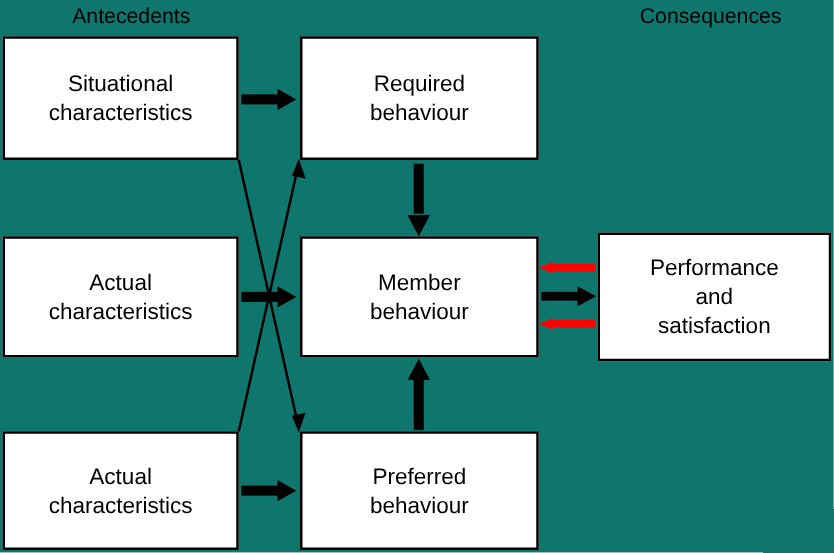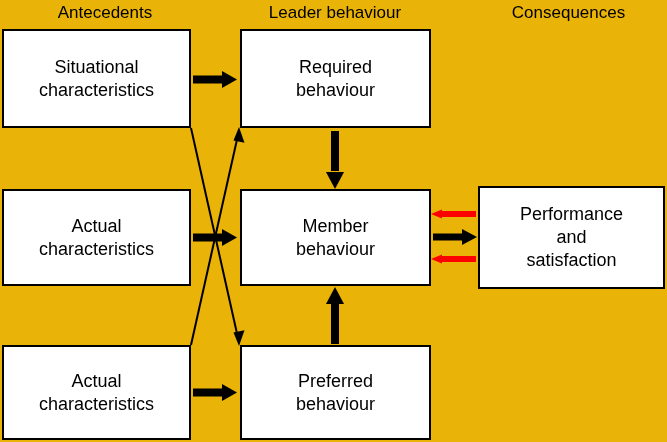--- a/index.html
+++ b/index.html
@@ -4,21 +4,21 @@
 <style>
   html, body {
     margin: 0;
     padding: 0;
     background: #ffffff;
   }
   #diagram-root {
     position: relative;
     width: 667px;
     height: 442px;
-    background: #eab308;
+    background: #0f766e;
     font-family: "Liberation Sans", sans-serif;
     overflow: hidden;
   }
   .col-header {
     position: absolute;
     font-size: 17px;
     color: #000000;
     text-align: center;
     white-space: nowrap;
     line-height: 20px;
@@ -48,21 +48,20 @@
     height: 442px;
     pointer-events: none;
   }
 </style>
 </head>
 <body>
 
 <div id="diagram-root">
 
   <div class="col-header" style="left:0px; top:3px; width:210px;">Antecedents</div>
-  <div class="col-header" style="left:230px; top:3px; width:210px;">Leader behaviour</div>
   <div class="col-header" style="left:470px; top:3px; width:197px;">Consequences</div>
 
   <div class="node-box" style="left:2px; top:29px; width:189px; height:99px;">
     <span class="node-label">Situational
 characteristics</span>
   </div>
 
   <div class="node-box" style="left:240px; top:29px; width:191px; height:99px;">
     <span class="node-label">Required
 behaviour</span>

